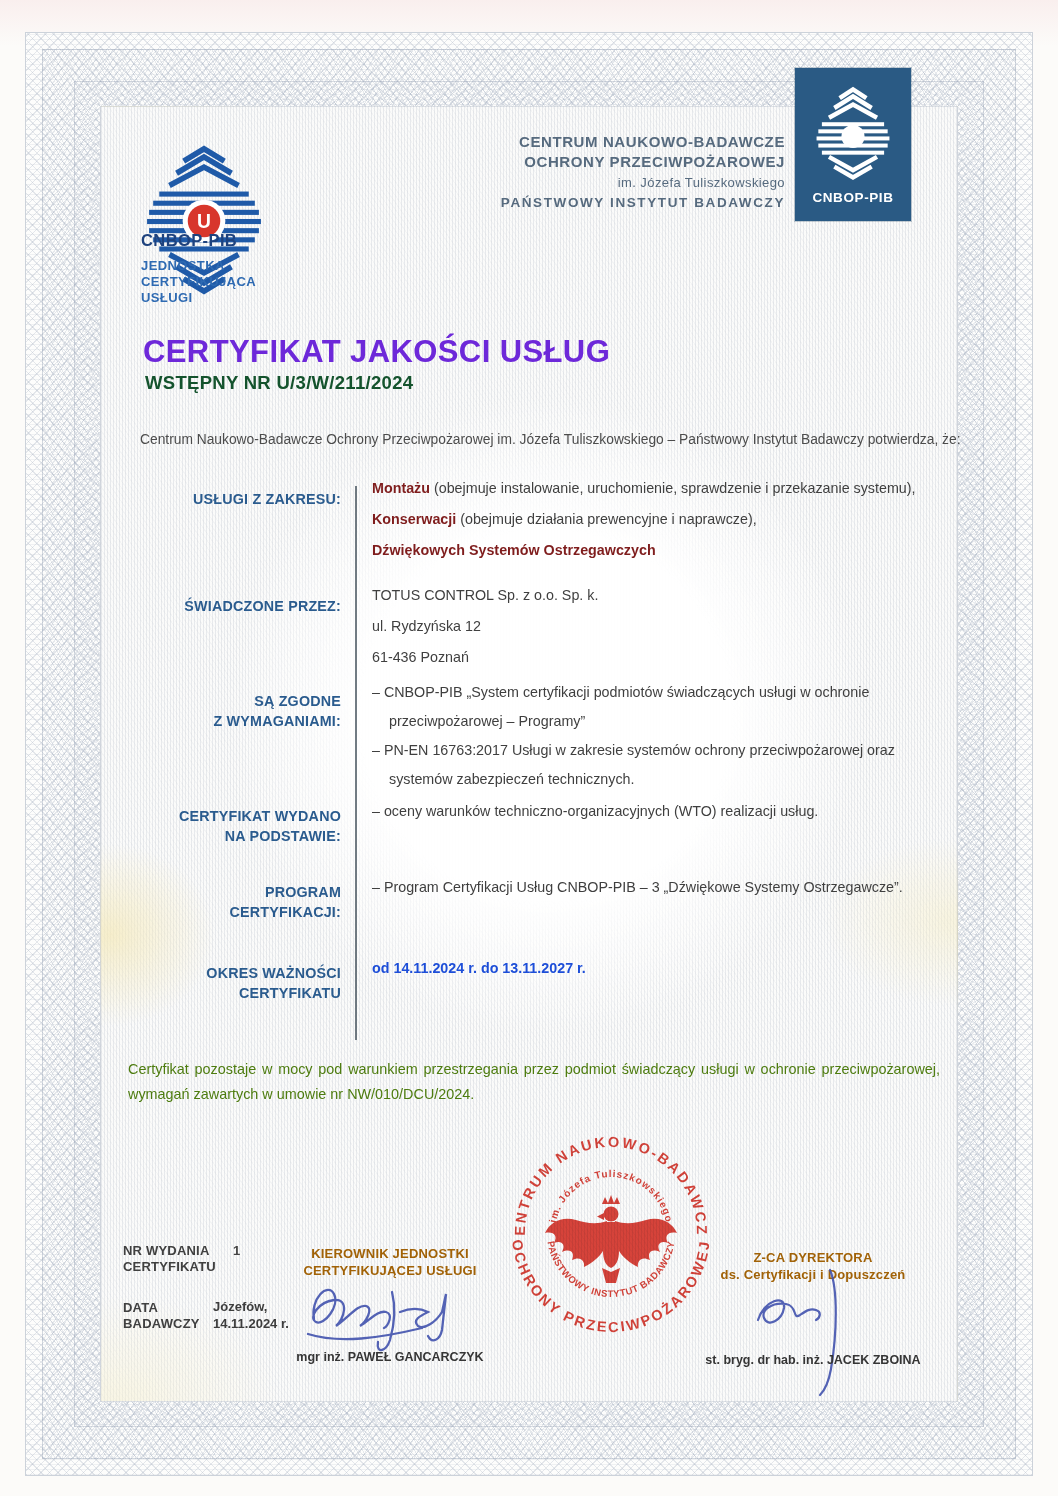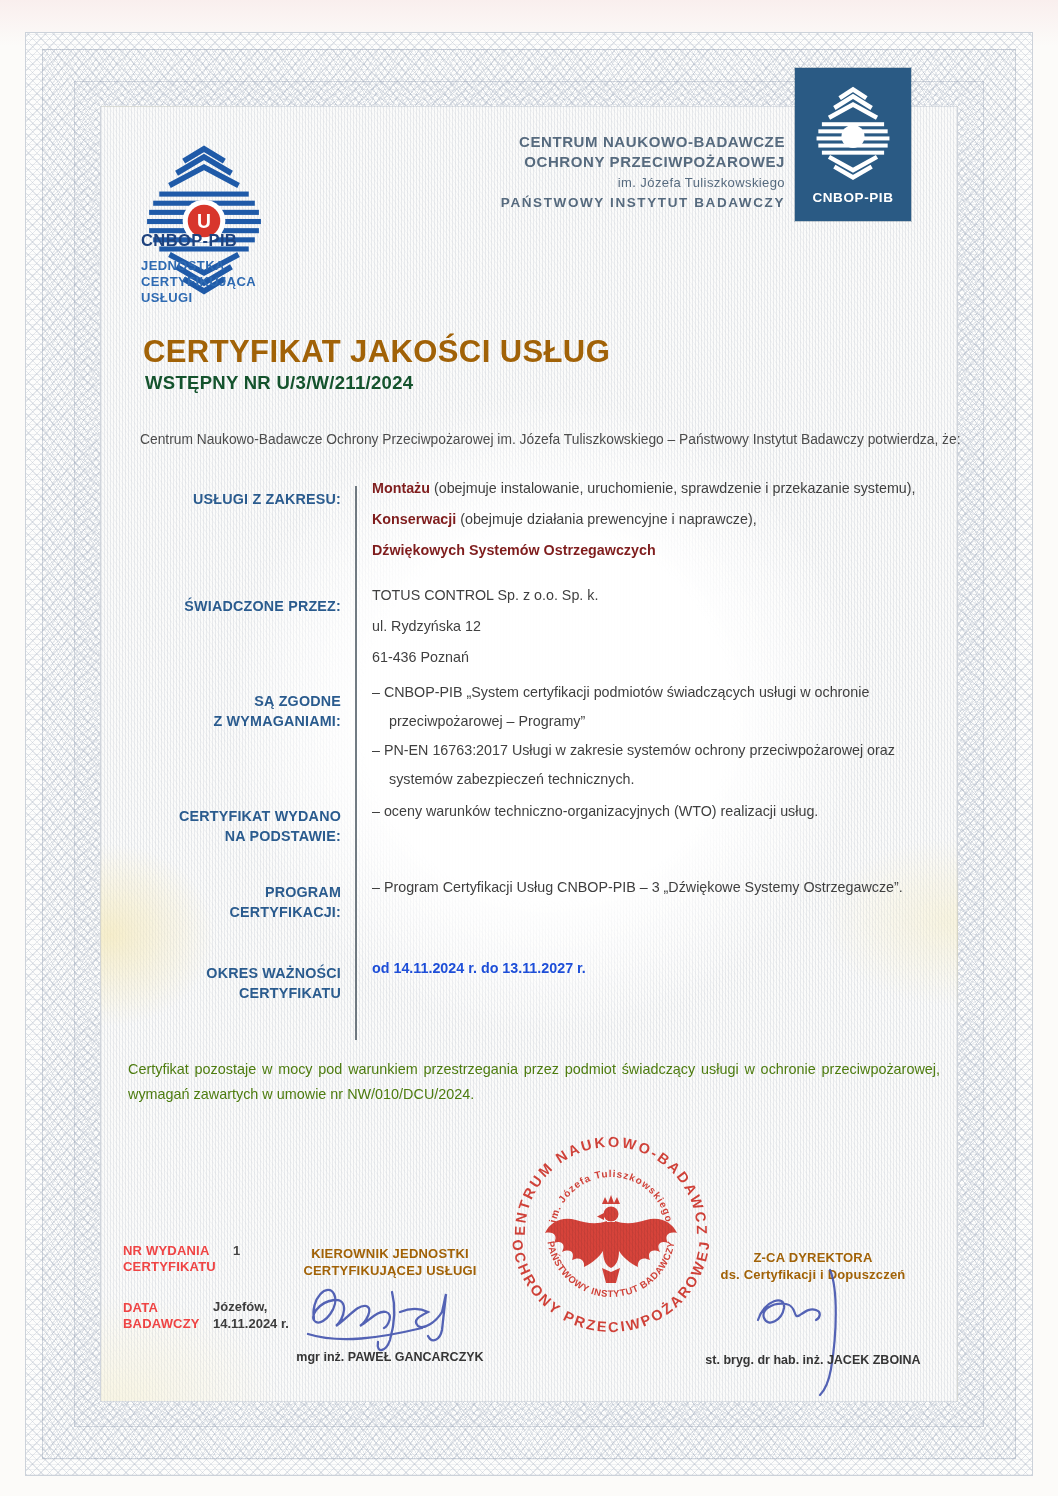--- a/index.html
+++ b/index.html
@@ -56,39 +56,39 @@
   .header-center{position:absolute;left:380px;width:405px;top:132px;text-align:right;color:#566a7e;}
   .hc1,.hc2{font-size:15px;font-weight:bold;letter-spacing:.6px;line-height:20px;}
   .hc3{font-size:13px;line-height:21px;letter-spacing:.4px;}
   .hc4{font-size:13.5px;font-weight:bold;letter-spacing:1.6px;line-height:20px;}
   .badge{position:absolute;left:795px;top:68px;width:116px;height:153px;background:#2a5a84;
     box-shadow:0 0 0 1px rgba(35,70,100,.25);}
   .badge svg{position:absolute;left:18px;top:16px;}
   .badge-label{position:absolute;left:0;right:0;bottom:16px;text-align:center;color:#ffffff;
     font-size:13.5px;font-weight:bold;letter-spacing:.6px;}
   
-  .title{position:absolute;left:143px;top:334px;font-size:31px;font-weight:bold;color:#a16207;letter-spacing:.4px;}
+  .title{position:absolute;left:143px;top:334px;font-size:31px;font-weight:bold;color:#6d28d9;letter-spacing:.4px;}
   .subtitle{position:absolute;left:145px;top:372px;font-size:18.5px;font-weight:bold;color:#14532d;letter-spacing:.3px;}
   .intro{position:absolute;left:140px;top:432px;font-size:13.8px;color:#4c4c4c;white-space:nowrap;}
   
   .vline{position:absolute;left:355px;top:486px;width:2px;height:554px;background:#4e5a64;opacity:.8;}
   .rlabel{position:absolute;left:110px;width:231px;text-align:right;color:#2a5b8e;
     font-size:14.3px;font-weight:bold;line-height:20px;letter-spacing:.2px;}
   .rcontent{position:absolute;left:372px;width:570px;font-size:14.3px;color:#3f3f3f;}
   .cline{white-space:nowrap;line-height:31px;}
   .cline b{color:#7f1d1d;}
   .bullet{padding-left:17px;text-indent:-17px;line-height:29px;}
   .validity{color:#1d4ed8;font-weight:600;line-height:29px;white-space:nowrap;}
   
   .footer-note{position:absolute;left:128px;top:1057px;width:812px;font-size:14.4px;color:#4d7c0f;line-height:25px;}
   .fn1{text-align:justify;text-align-last:justify;}
   
   .stamp{position:absolute;left:498px;top:1120px;width:226px;height:226px;opacity:.93;mix-blend-mode:multiply;}
   
-  .blue-mini{color:#ef4444;font-weight:bold;font-size:13px;line-height:16px;letter-spacing:.2px;}
+  .blue-mini{color:#404040;font-weight:bold;font-size:13px;line-height:16px;letter-spacing:.2px;}
   .issue-num-label{position:absolute;left:123px;top:1243px;}
   .issue-num-value{position:absolute;left:233px;top:1243px;font-size:13px;font-weight:bold;color:#444;}
   .date-label{position:absolute;left:123px;top:1300px;}
   .date-value{position:absolute;left:213px;top:1298px;font-size:13px;font-weight:700;color:#3d3d3d;line-height:17px;}
   .sig-title{position:absolute;text-align:center;font-size:13px;font-weight:bold;color:#a16207;line-height:17px;letter-spacing:.2px;}
   .sig-title.center{left:280px;width:220px;top:1245px;}
   .sig-title.right{left:688px;width:250px;top:1249px;}
   .sig-name{position:absolute;text-align:center;font-size:12.5px;font-weight:bold;color:#353535;}
   .sig-name.center{left:265px;width:250px;top:1350px;}
   .sig-name.right{left:682px;width:262px;top:1353px;}

